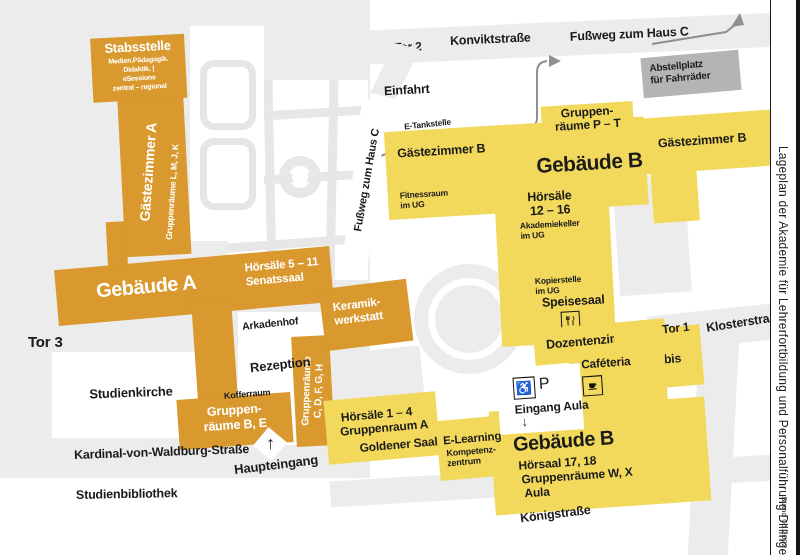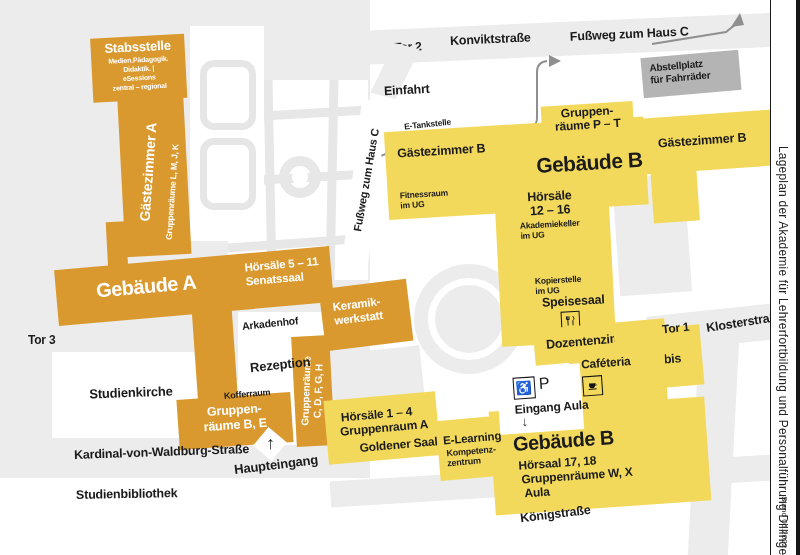--- a/index.html
+++ b/index.html
@@ -193,21 +193,21 @@
     <span class="t" style="left:42px;top:10px;font-size:16px">P</span>
     <span class="t m" style="left:16px;top:36px;font-size:12px">Eingang Aula</span>
     <span class="t" style="left:22px;top:48px;font-size:13px">↓</span>
   </div>
 
   <span class="t m" style="left:384px;top:84px;font-size:12.5px;transform:rotate(-3deg)">Einfahrt</span>
   <span class="t" style="left:404px;top:120px;font-size:8.5px;font-weight:600;transform:rotate(-6deg)">E-Tankstelle</span>
   <div class="vrot m" style="left:352px;top:100px;width:26px;height:165px;background:#fff;transform:translate(0,0) rotate(7deg)"></div>
   <div class="vrot m" style="left:366px;top:180px;font-size:11px;transform:translate(-50%,-50%) rotate(-80deg)">Fußweg zum Haus C</div>
 
-  <span class="t m" style="left:28px;top:334px;font-size:12px">Tor 3</span>
+  <span class="t m" style="left:28px;top:334px;font-size:15px">Tor 3</span>
   <div class="t b ctr" style="left:52px;top:386px;width:158px;font-size:13px;transform:rotate(-2deg)">Studienkirche</div>
   <span class="t m" style="left:74px;top:446px;font-size:12.5px;transform:rotate(-2deg)">Kardinal-von-Waldburg-Straße</span>
   <span class="t m" style="left:76px;top:488px;font-size:12.5px;transform:rotate(-1deg)">Studienbibliothek</span>
 
   <span class="t b" style="left:242px;top:318px;font-size:10.5px;transform:rotate(-6deg)">Arkadenhof</span>
   <span class="t b" style="left:250px;top:358px;font-size:13px;transform:rotate(-6deg)">Rezeption</span>
   <span class="t b" style="left:224px;top:390px;font-size:9px;transform:rotate(-5deg)">Kofferraum</span>
 
   <div class="s" style="left:258px;top:432px;width:24px;height:24px;background:#fff;transform:rotate(40deg)"></div>
   <span class="t" style="left:266px;top:434px;font-size:18px;font-weight:600">↑</span>

